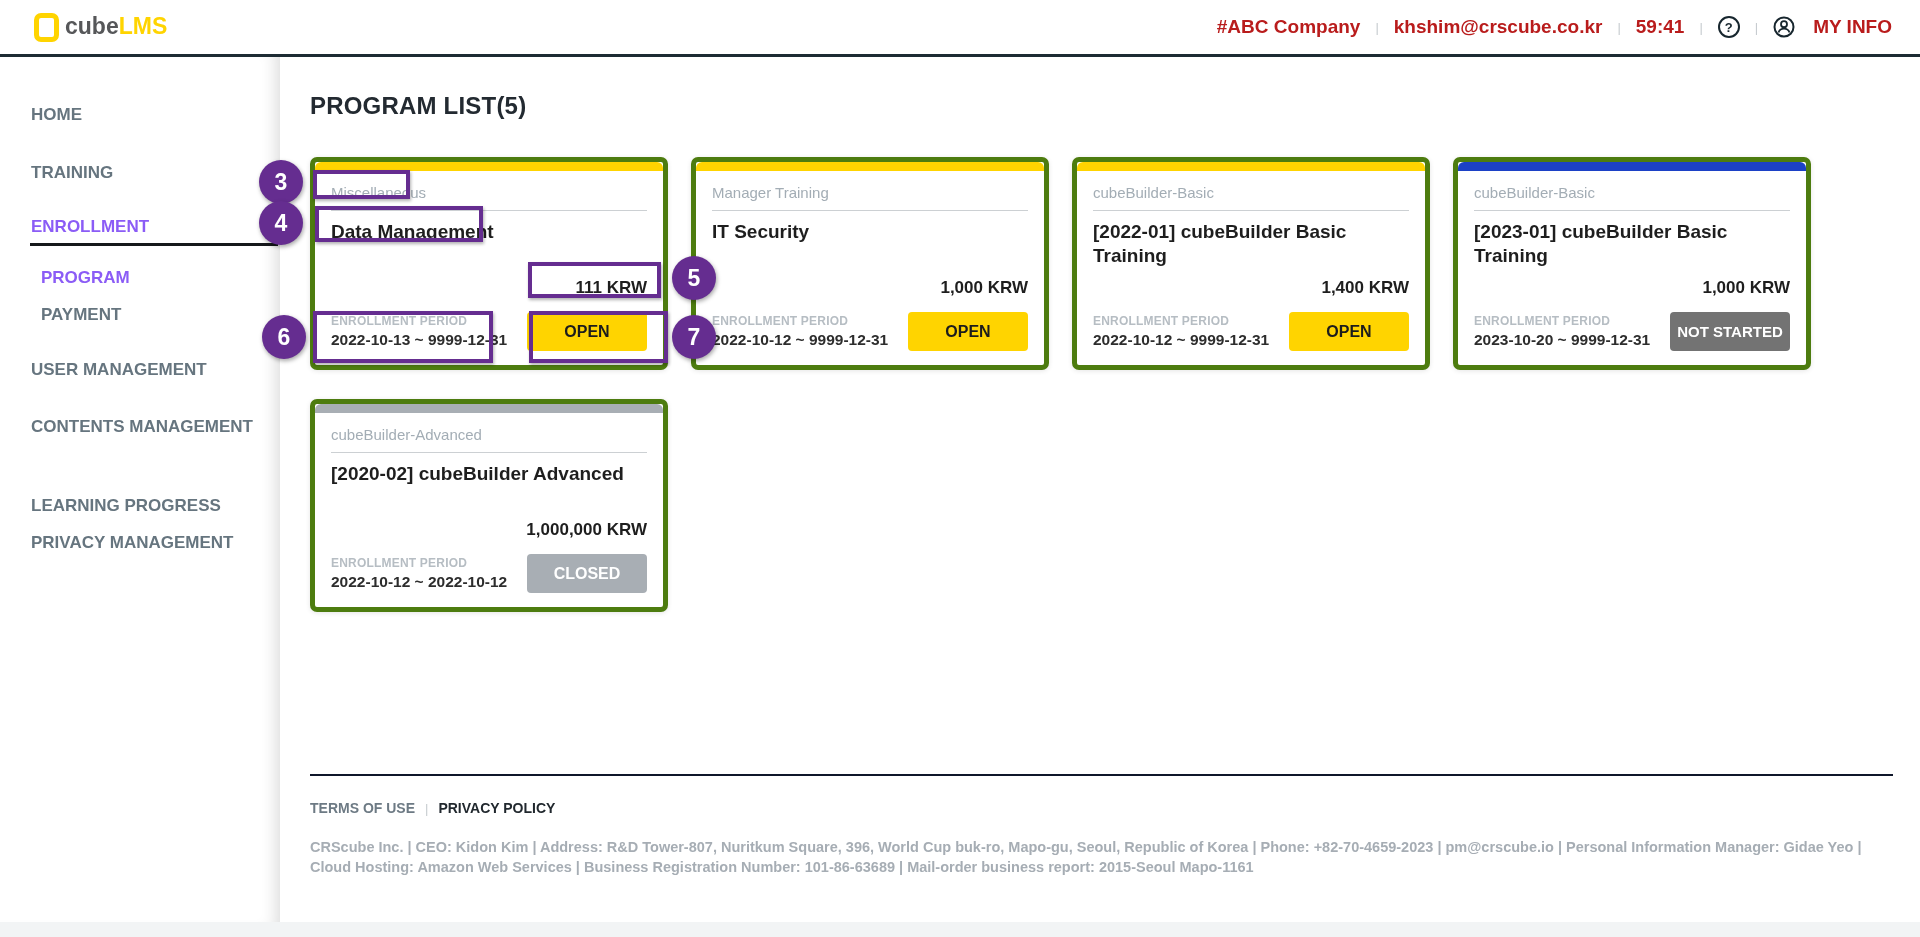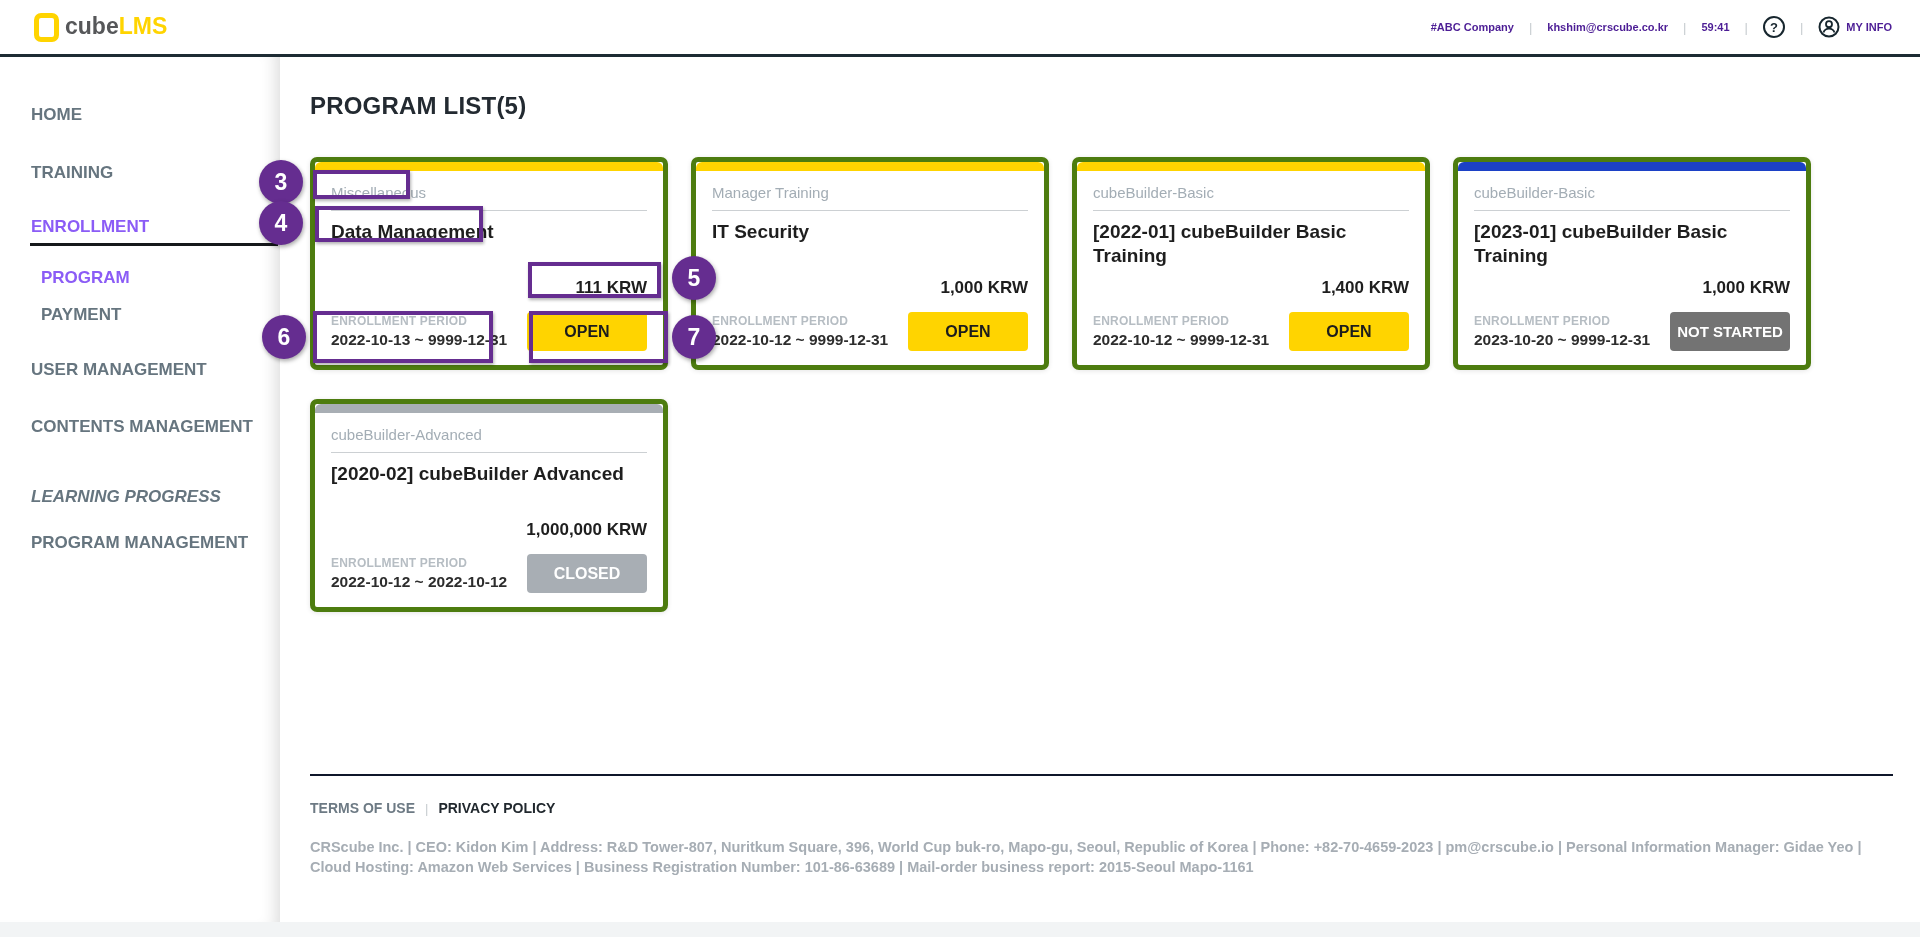--- a/index.html
+++ b/index.html
@@ -10,38 +10,38 @@
   
   .topbar { position: absolute; left: 0; top: 0; width: 100%; height: 57px; background: #fff;
             border-bottom: 3px solid #1d2b33; display: flex; align-items: center;
             justify-content: space-between; padding: 0 28px 0 34px; z-index: 5; }
   .logo { display: flex; align-items: flex-start; gap: 6px; }
   .logo-mark { width: 25px; height: 29px; border: 5px solid #ffd400; border-radius: 7px; display: inline-block; }
   .logo-text { font-size: 23px; font-weight: bold; letter-spacing: 0; }
   .logo-cube { color: #565759; }
   .logo-lms { color: #ffd400; }
   .top-right { display: flex; align-items: center; gap: 15px; }
-  .top-right .tr-text { font-size: 11px; font-weight: bold; color: #4c1d95; }
+  .top-right .tr-text { font-size: 19px; font-weight: bold; color: #b91c1c; }
   .tr-sep { color: #c6cbcf; font-size: 13px; font-weight: normal; }
   .help-icon { width: 22px; height: 22px; border: 2px solid #17262e; border-radius: 50%;
                display: inline-flex; align-items: center; justify-content: center;
                font-size: 13px; font-weight: bold; color: #17262e; cursor: pointer; }
-  .myinfo { display: inline-flex; align-items: center; gap: 6px; cursor: pointer; }
+  .myinfo { display: inline-flex; align-items: center; gap: 18px; cursor: pointer; }
 
   
   .sidebar { position: absolute; left: 0; top: 57px; width: 280px; height: 865px; background: #fff;
              box-shadow: inset -16px 0 16px -12px rgba(0,0,0,0.14); z-index: 2; }
   .nav { list-style: none; position: relative; height: 100%; }
   .nav-item { position: absolute; left: 31px; font-size: 17px; font-weight: bold; color: #66757f;
               cursor: pointer; white-space: nowrap; }
   .nav-item.sub { left: 41px; }
   .nav-item.active { color: #8b5cf6; }
   .si-0 { top: 48px; } .si-1 { top: 106px; } .si-2 { top: 160px; }
   .si-3 { top: 211px; } .si-4 { top: 248px; } .si-5 { top: 303px; }
-  .si-6 { top: 360px; } .si-7 { top: 430px; font-style: italic; } .si-8 { top: 476px; }
+  .si-6 { top: 360px; } .si-7 { top: 439px; } .si-8 { top: 476px; }
   .enroll-underline { position: absolute; left: 30px; top: 186px; width: 248px; height: 3px; background: #15181b; }
 
   
   .page-title { position: absolute; left: 310px; top: 92px; font-size: 24px; font-weight: bold;
                 color: #232a31; letter-spacing: 0.2px; z-index: 1; }
   .card-grid { position: absolute; left: 310px; top: 157px; width: 1501px; display: grid;
                grid-template-columns: repeat(4, 358px); column-gap: 23px; row-gap: 29px; z-index: 1; }
   .card { position: relative; width: 358px; height: 213px; background: #fff; border: 5px solid #4d7c0f;
           border-radius: 7px; box-shadow: 0 1px 5px rgba(0,0,0,0.10); cursor: pointer; overflow: hidden; }
   .card-bar { height: 9px; border-radius: 6px 6px 0 0; }
@@ -121,21 +121,21 @@
   <aside class="sidebar">
     <ul class="nav">
         <li class="nav-item si-0">HOME</li>
         <li class="nav-item si-1">TRAINING</li>
         <li class="nav-item si-2 active">ENROLLMENT</li>
         <li class="nav-item si-3 sub active">PROGRAM</li>
         <li class="nav-item si-4 sub">PAYMENT</li>
         <li class="nav-item si-5">USER MANAGEMENT</li>
         <li class="nav-item si-6">CONTENTS MANAGEMENT</li>
         <li class="nav-item si-7">LEARNING PROGRESS</li>
-        <li class="nav-item si-8">PROGRAM MANAGEMENT</li>
+        <li class="nav-item si-8">PRIVACY MANAGEMENT</li>
       </ul>
     <div class="enroll-underline"></div>
   </aside>
 
   <h1 class="page-title">PROGRAM LIST(5)</h1>
 
   <div class="card-grid">
     <div class="card">
       <div class="card-bar bar-yellow"></div>
       <div class="card-category">Miscellaneous</div>

